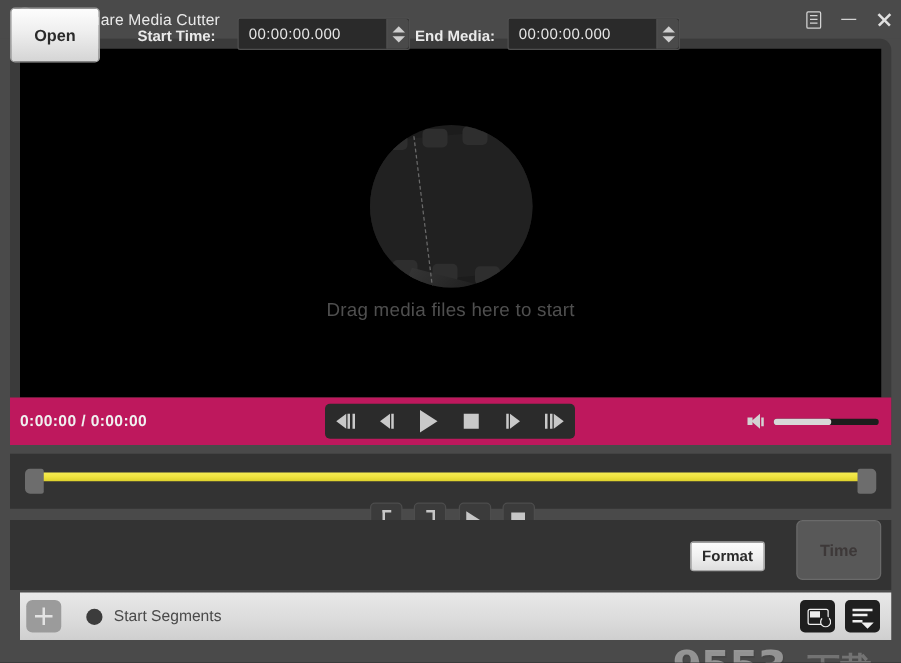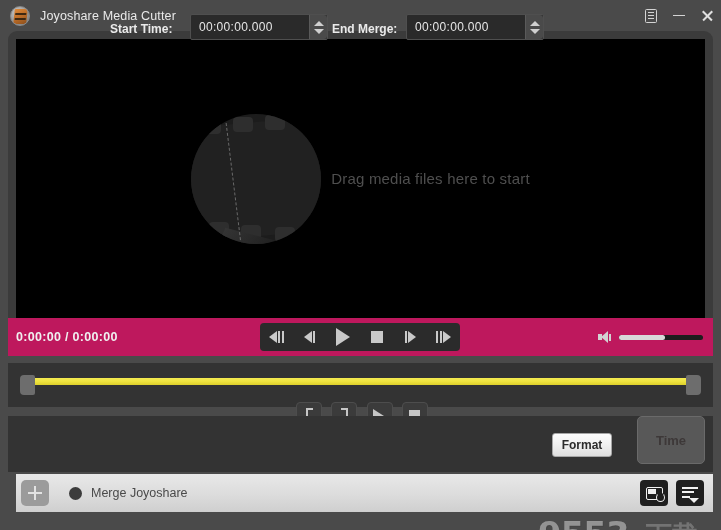--- a/index.html
+++ b/index.html
@@ -63,21 +63,21 @@
     position:absolute; left:8px; top:31px; width:705px; height:325px;
     background:#3b3b3b; border-radius:9px 9px 0 0;
     padding:8px 8px 0 8px;
   }
   .video-stage{
     position:relative; width:689px; height:279px; background:#000;
     overflow:hidden;
   }
   .drop-wrap{
     position:absolute; left:0; top:0; right:0; bottom:0;
-    display:flex; flex-direction:row; align-items:center; justify-content:center;
+    display:flex; flex-direction:column; align-items:center; justify-content:center;
     gap:10px;
     border-radius:28px;
   }
   .film-circle{
     position:relative; width:130px; height:130px; border-radius:50%;
     background:#1c1c1c; overflow:hidden;
   }
   .film-circle .strip{
     position:absolute; left:-8px; top:8px; width:150px; height:114px;
     background:#212121; transform:rotate(-5deg);
@@ -396,46 +396,47 @@
           <div class="dot"></div>
       </div>
     </div>
     <div class="trim-btn">
       <div class="sq-small"></div>
     </div>
   </div>
 
   <div class="edit-bar"></div>
 
+  <div class="open-btn">Open</div>
 
   <div class="lbl start">Start Time:</div>
   <div class="time-input start">
     <div class="ti-val">00:00:00.000</div>
     <div class="spin">
       <div class="sp-up"></div>
       <div class="sp-dn"></div>
     </div>
   </div>
 
-  <div class="lbl end">End Merge:</div>
+  <div class="lbl end">End Media:</div>
   <div class="time-input end">
     <div class="ti-val">00:00:00.000</div>
     <div class="spin">
       <div class="sp-up"></div>
       <div class="sp-dn"></div>
     </div>
   </div>
 
   <div class="format-btn">Format</div>
   <div class="start-btn">Time</div>
 
   <div class="merge-bar">
     <div class="plus-btn"></div>
     <div class="merge-toggle"></div>
-    <div class="merge-label">Merge Joyoshare</div>
+    <div class="merge-label">Start Segments</div>
     <div class="bar-right">
       <div class="dark-ico">
         <div class="fold"></div>
       </div>
       <div class="dark-ico">
         <div class="listico">
           <i></i>
             <i></i>
             <i></i>
             <div class="cap"></div>

